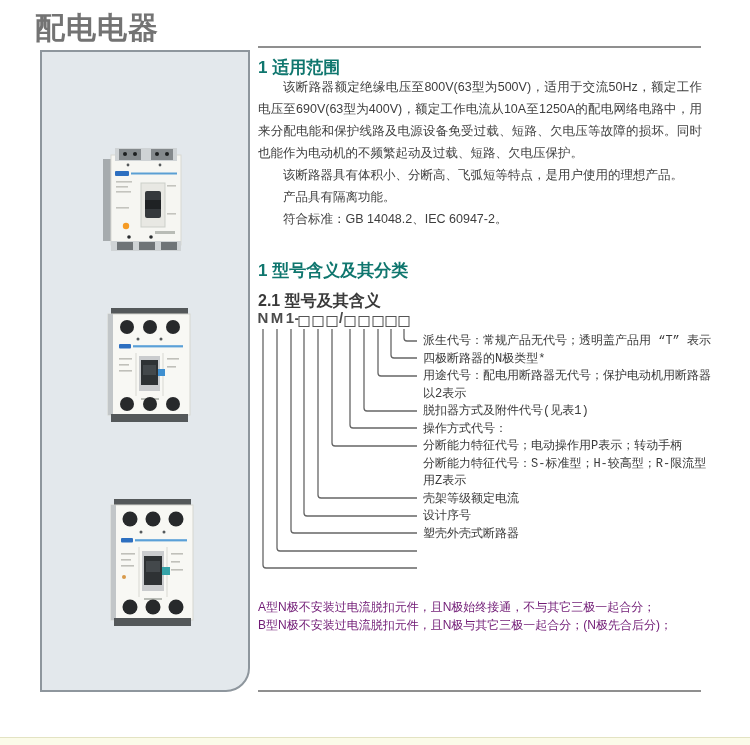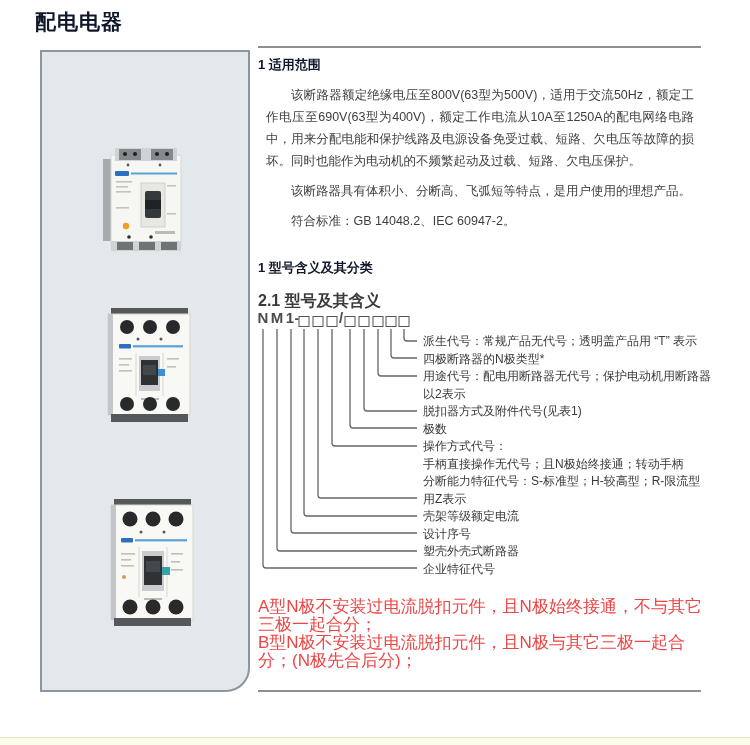--- a/index.html
+++ b/index.html
@@ -3,65 +3,65 @@
 <meta charset="utf-8">
 <style>
   html,body{margin:0;padding:0;}
   body{
     width:750px;height:745px;position:relative;background:#ffffff;
     font-family:"Liberation Sans","DejaVu Sans",sans-serif;
     color:#3d3d3d;overflow:hidden;
   }
   .page-title{
     position:absolute;left:35px;top:8px;
-    font-size:21px;font-weight:bold;color:#0f172a;letter-spacing:1px;
+    font-size:30px;font-weight:bold;color:#737373;letter-spacing:1px;
   }
   .sidebar{
     position:absolute;left:40px;top:50px;width:210px;height:642px;
     background:#e3e8ec;border:2px solid #8e969d;border-radius:0 0 24px 0;
     box-sizing:border-box;
   }
   .product{position:absolute;}
   .content-topline{
     position:absolute;left:258px;top:46px;width:443px;height:0;
     border-top:2px solid #8f8f8f;
   }
   .content-bottomline{
     position:absolute;left:258px;top:690px;width:443px;height:0;
     border-top:2px solid #8f8f8f;
   }
   .sec-heading{
-    position:absolute;left:258px;font-size:13px;font-weight:600;color:#0f172a;
+    position:absolute;left:258px;font-size:17px;font-weight:600;color:#0f766e;
   }
   #h1{top:56px;}
   #h2{top:259px;}
   .sub-heading{
     position:absolute;left:258px;top:291px;font-size:16px;font-weight:bold;color:#3a3a3a;
   }
   .paragraphs{
     position:absolute;left:258px;top:76px;width:444px;
     font-size:12.5px;line-height:22px;color:#3e3e3e;
     text-align:justify;word-break:break-all;
   }
-  .paragraphs p{margin:8px;text-indent:2em;}
+  .paragraphs p{margin:0;text-indent:2em;}
   .model-symbol{position:absolute;transform:translateX(-50%);}
   .model-letter{top:309px;font-size:15px;font-weight:bold;color:#4b4b4b;line-height:18px;}
   .model-box{
     top:316px;width:11px;height:11px;box-sizing:border-box;
     border:1.6px solid #555555;background:#ffffff;
   }
   .ladder-svg{position:absolute;left:0;top:0;pointer-events:none;}
   .explanations{
     position:absolute;left:423px;top:333px;width:290px;
-    font-size:12px;color:#3a3a3a;
+    font-size:12px;color:#3a3a3a;font-family:Liberation Mono, monospace;
   }
   .explanations div{height:17.5px;line-height:17.5px;white-space:nowrap;}
   .notes{
     position:absolute;left:258px;top:598px;width:444px;
-    font-size:17px;line-height:18px;color:#ef4444;
+    font-size:12px;line-height:18px;color:#701a75;
   }
   .footer-strip{
     position:absolute;left:0;top:737px;width:750px;height:8px;
     background:#fbfbe9;border-top:1px solid #e3e3c3;box-sizing:border-box;
   }
 </style>
 </head>
 <body>
 
 <div class="page-title">配电电器</div>
@@ -163,20 +163,21 @@
 </div>
 
 <div class="content-topline"></div>
 <div class="content-bottomline"></div>
 
 <div id="h1" class="sec-heading">1 适用范围</div>
 
 <div class="paragraphs">
   <p>该断路器额定绝缘电压至800V(63型为500V)，适用于交流50Hz，额定工作电压至690V(63型为400V)，额定工作电流从10A至1250A的配电网络电路中，用来分配电能和保护线路及电源设备免受过载、短路、欠电压等故障的损坏。同时也能作为电动机的不频繁起动及过载、短路、欠电压保护。</p>
   <p>该断路器具有体积小、分断高、飞弧短等特点，是用户使用的理想产品。</p>
+  <p>产品具有隔离功能。</p>
   <p>符合标准：GB 14048.2、IEC 60947-2。</p>
 </div>
 
 <div id="h2" class="sec-heading">1 型号含义及其分类</div>
 <div class="sub-heading">2.1 型号及其含义</div>
 
 <div id="model-row">
     <span class="model-symbol model-letter" style="left: 263px;">N</span>
     <span class="model-symbol model-letter" style="left: 277px;">M</span>
     <span class="model-symbol model-letter" style="left: 290px;">1</span>
@@ -207,29 +208,27 @@
     <path d="M263 329 L263 565 Q263 568 266 568 L417 568"></path>
   </g>
 </svg>
 
 <div class="explanations">
     <div>派生代号：常规产品无代号；透明盖产品用 “T” 表示</div>
     <div>四极断路器的N极类型*</div>
     <div>用途代号：配电用断路器无代号；保护电动机用断路器</div>
     <div>以2表示</div>
     <div>脱扣器方式及附件代号(见表1)</div>
-    <div>极数</div>
     <div>操作方式代号：</div>
-    <div>手柄直接操作无代号；且N极始终接通；转动手柄</div>
+    <div>分断能力特征代号；电动操作用P表示；转动手柄</div>
     <div>分断能力特征代号：S-标准型；H-较高型；R-限流型</div>
     <div>用Z表示</div>
     <div>壳架等级额定电流</div>
     <div>设计序号</div>
     <div>塑壳外壳式断路器</div>
-    <div>企业特征代号</div>
   </div>
 
 <div class="notes">
   <div>A型N极不安装过电流脱扣元件，且N极始终接通，不与其它三极一起合分；</div>
   <div>B型N极不安装过电流脱扣元件，且N极与其它三极一起合分；(N极先合后分)；</div>
 </div>
 
 <div class="footer-strip"></div>
 
 </body></html>

